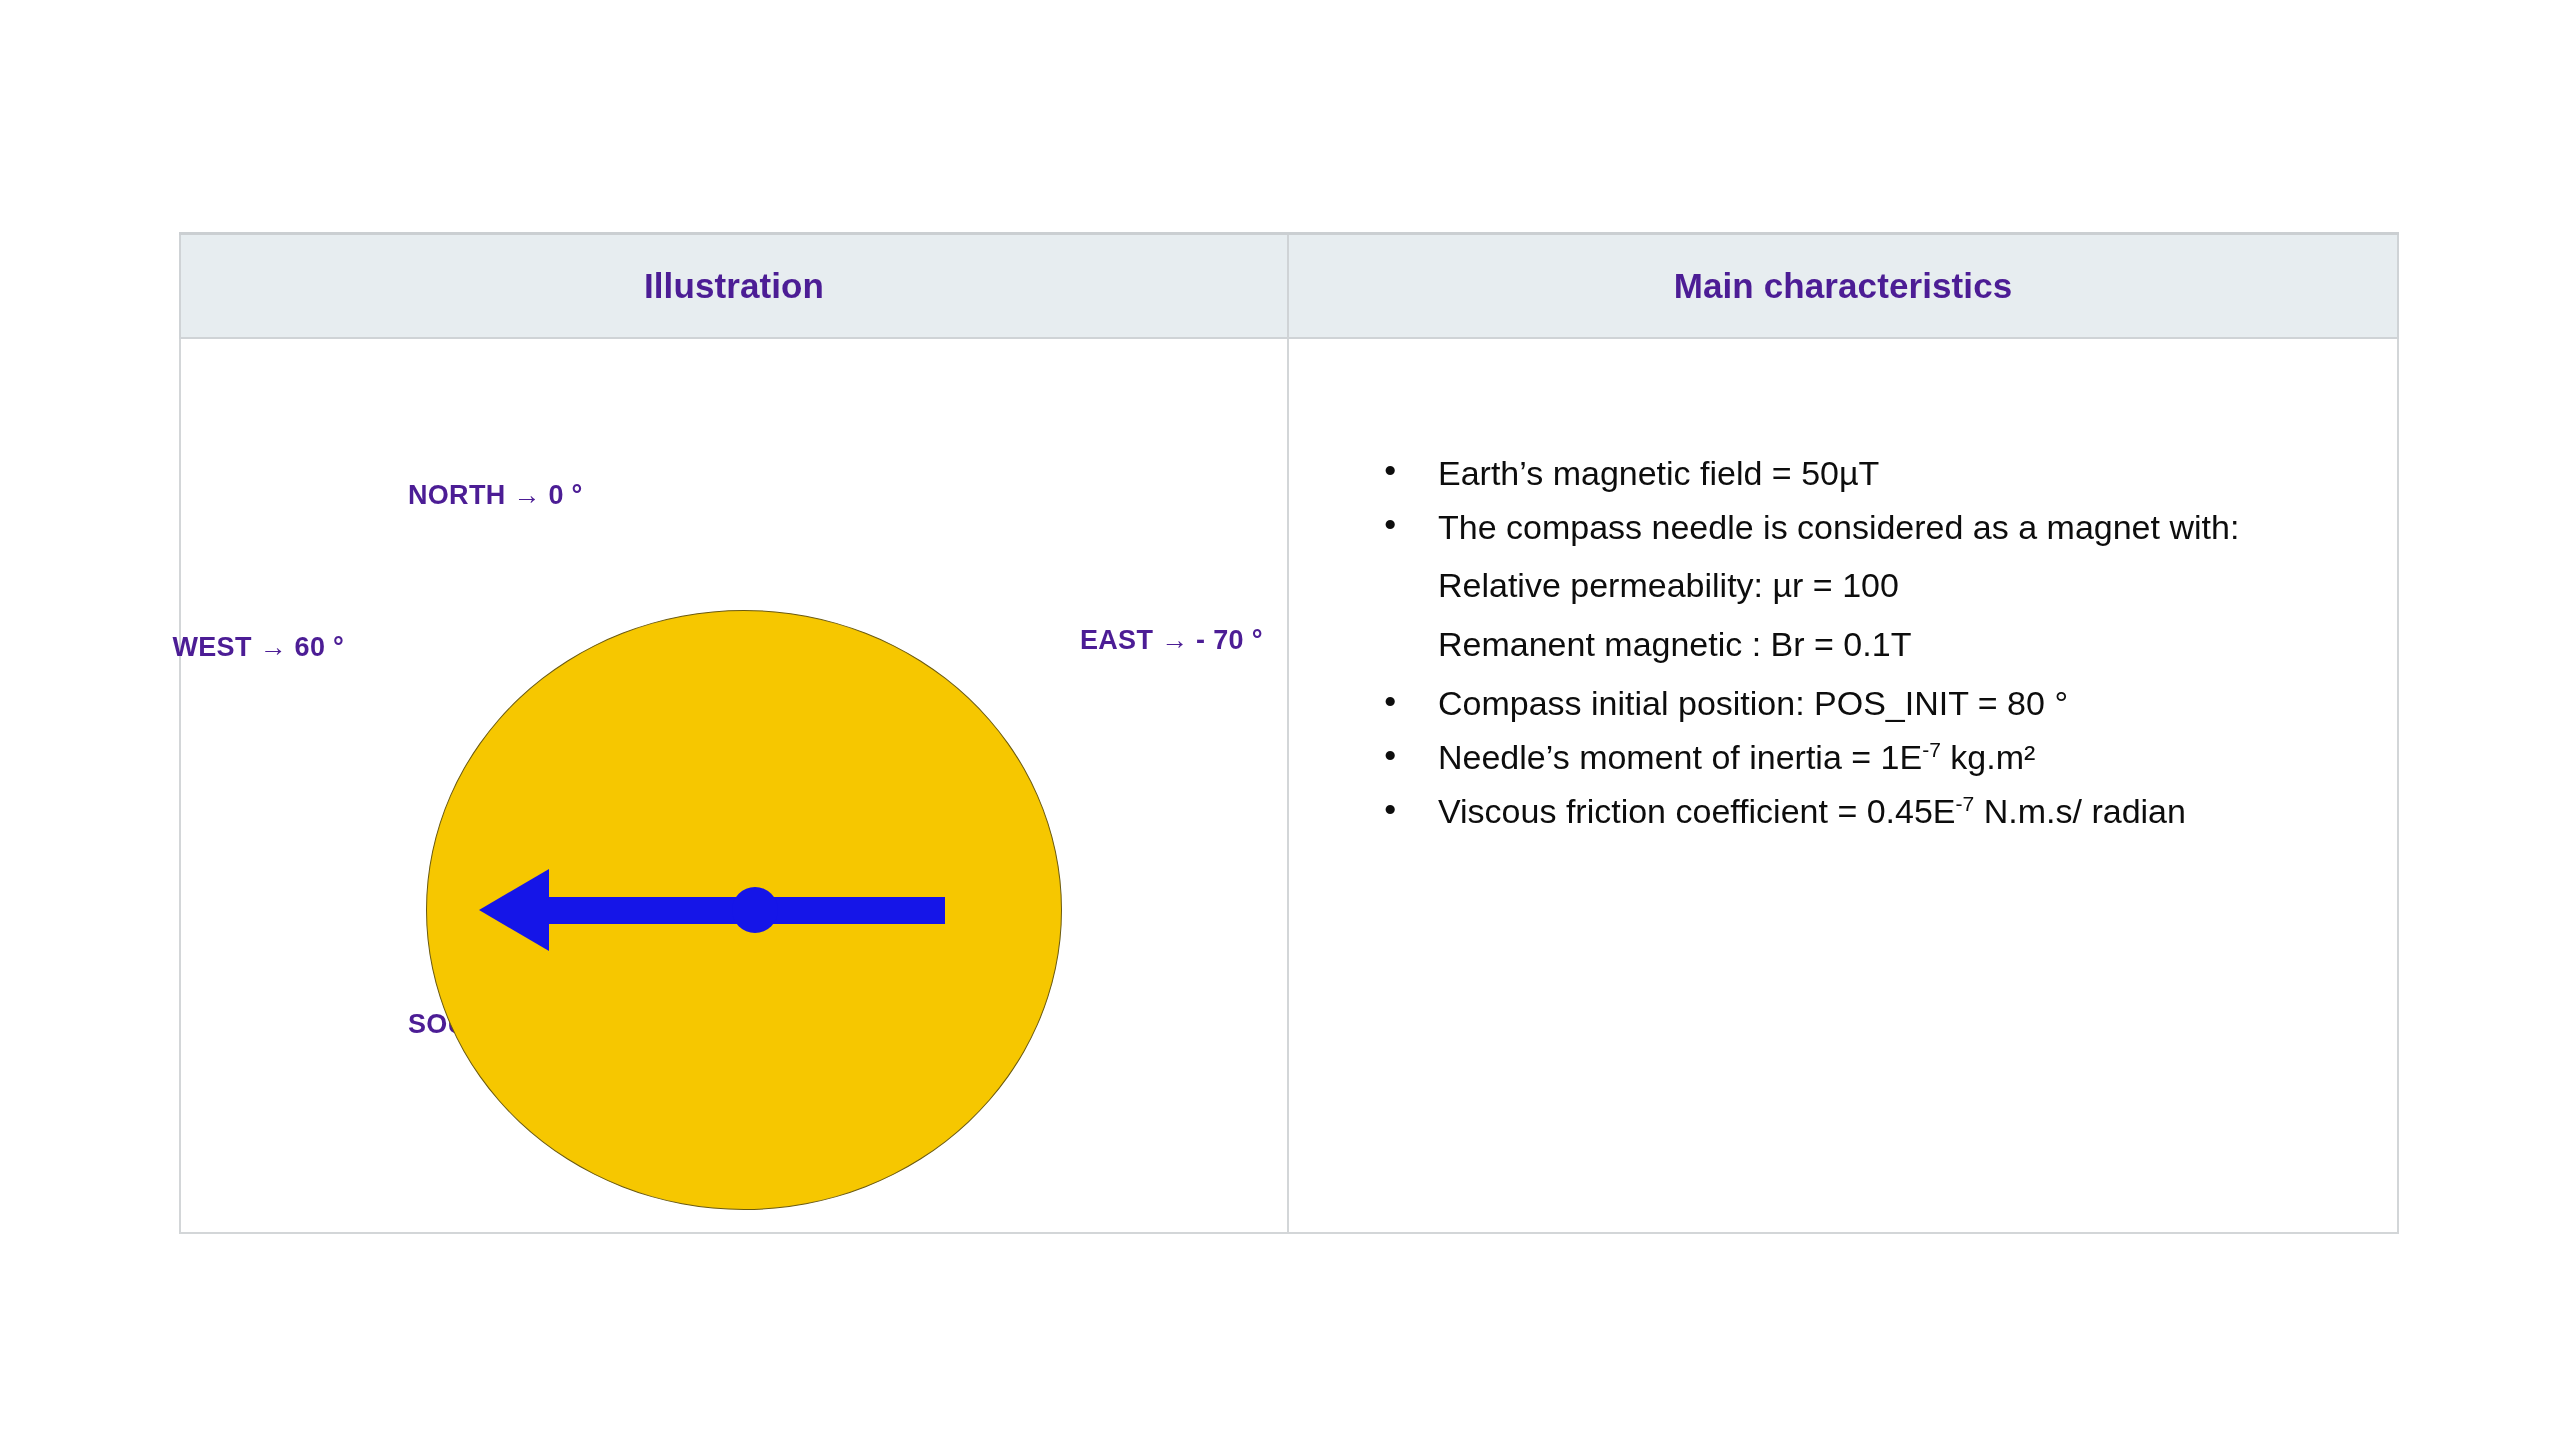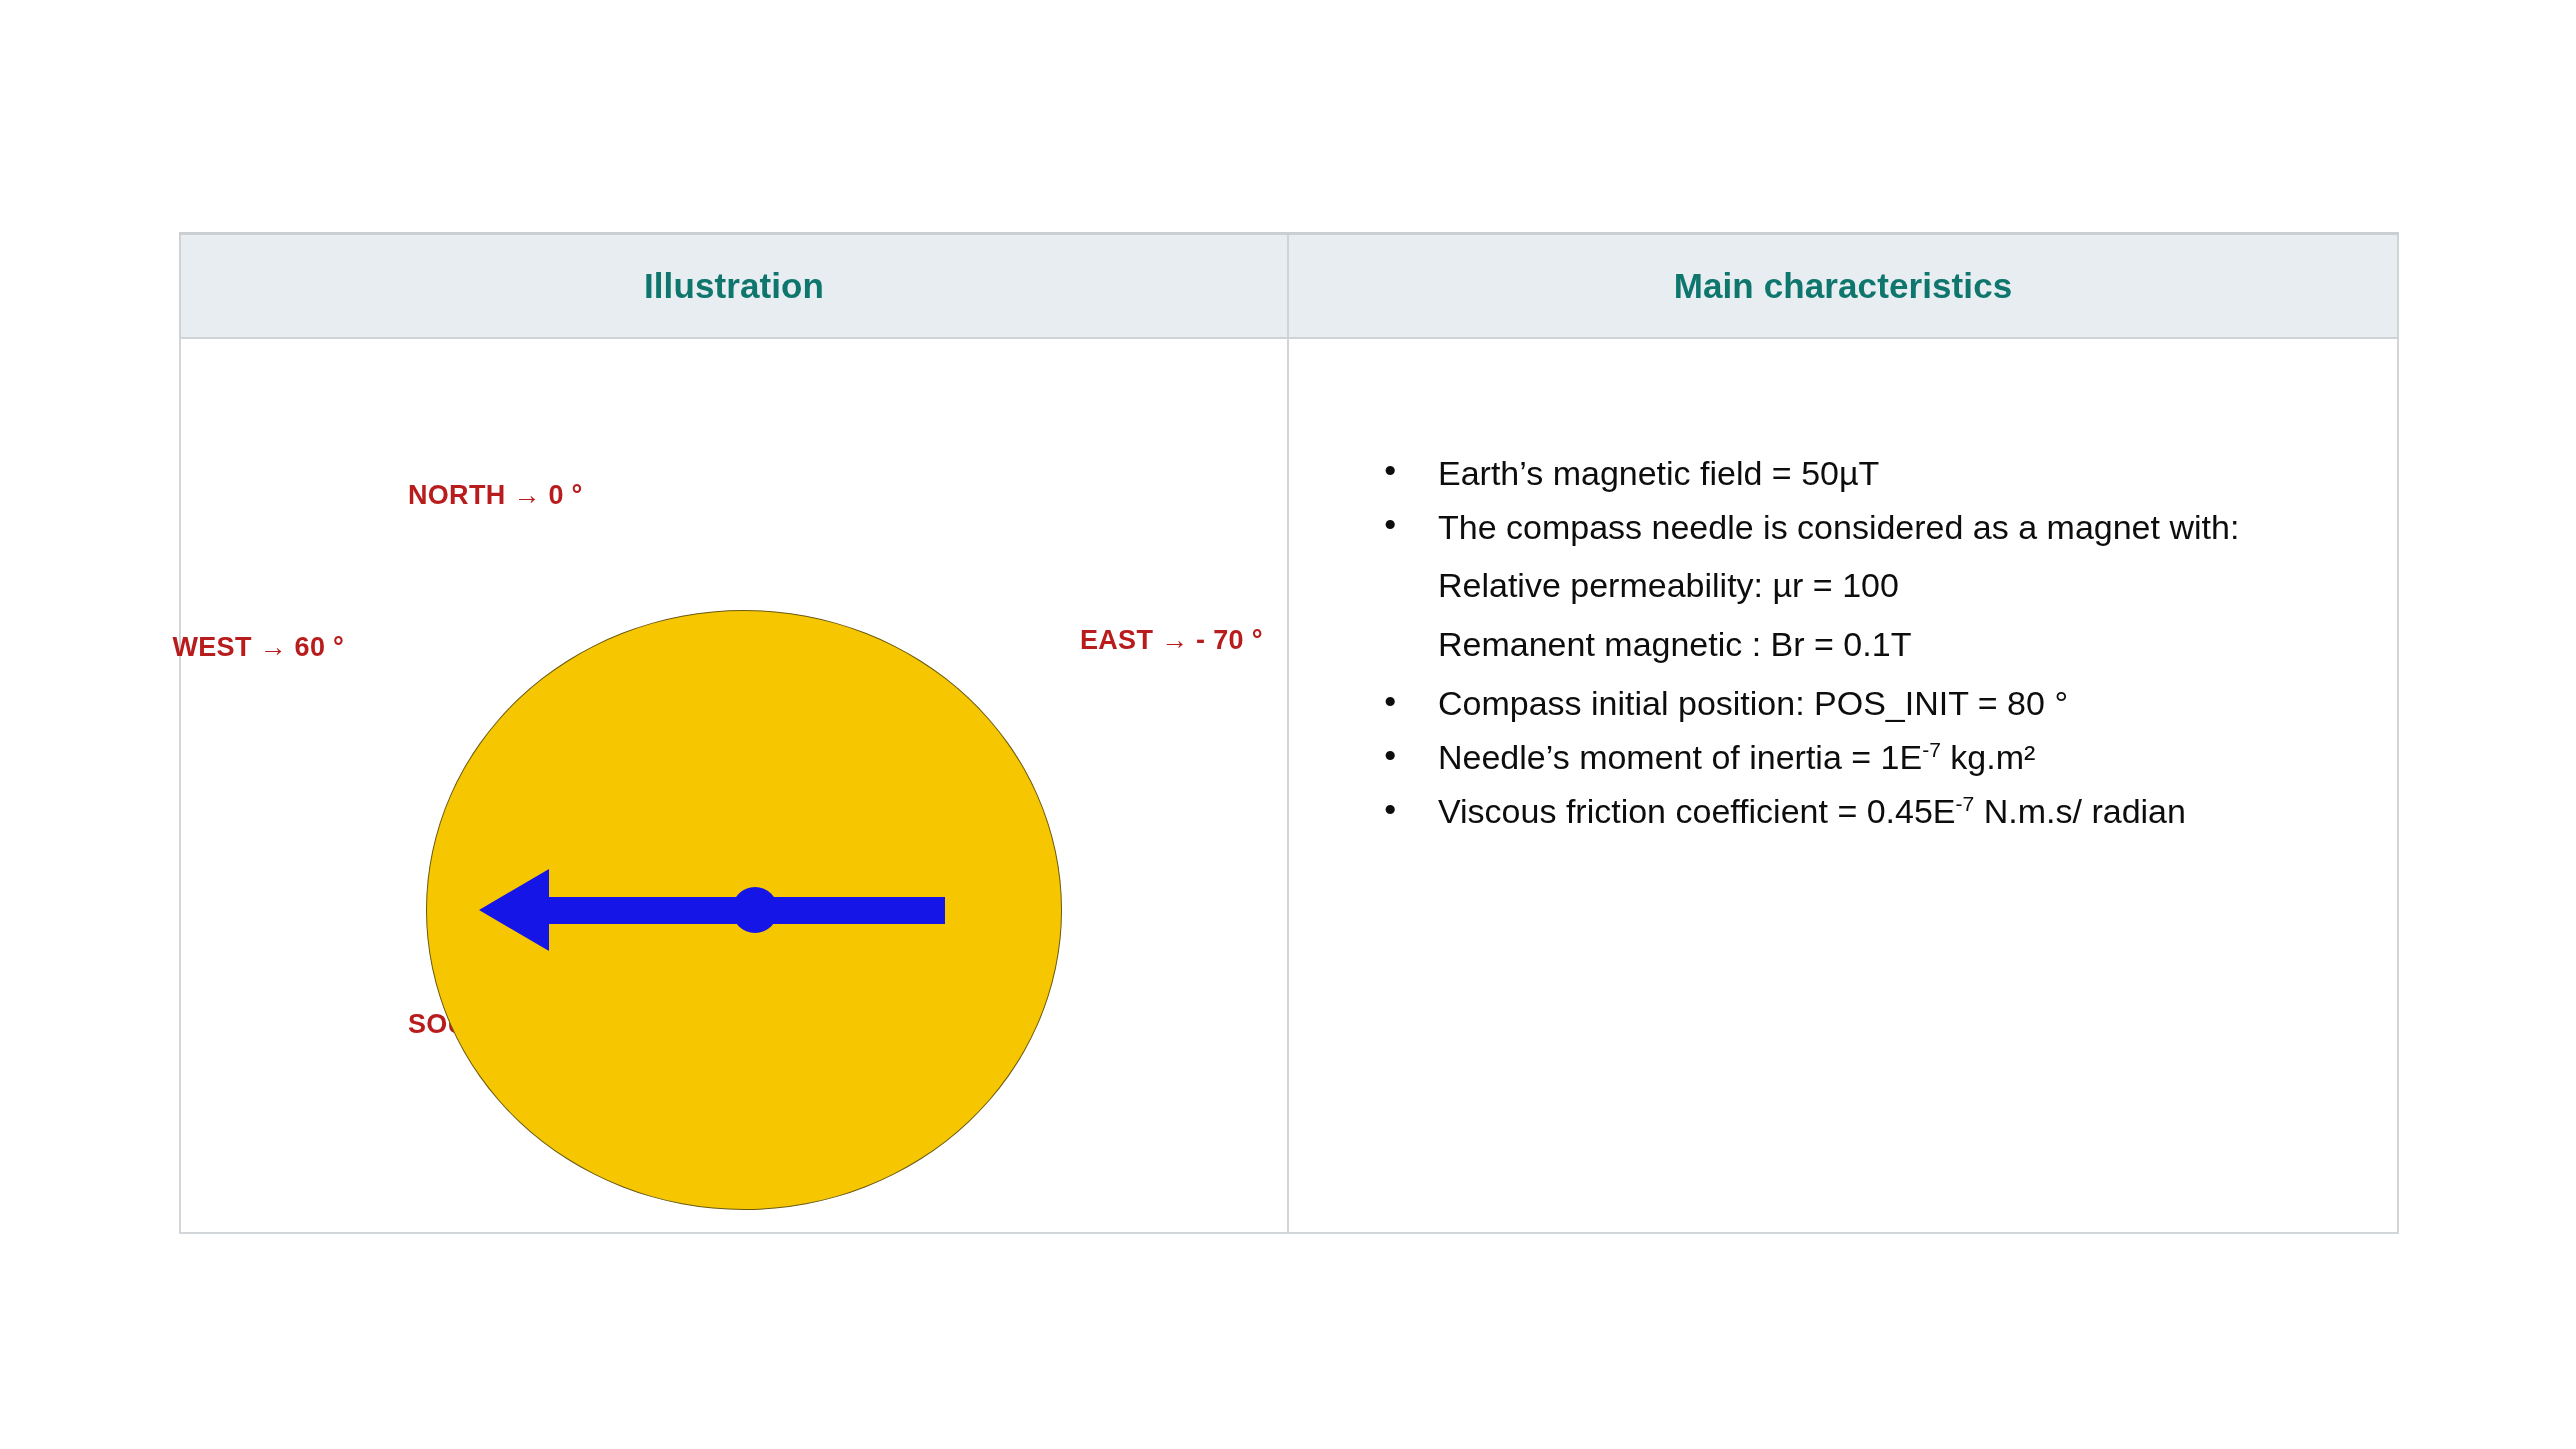--- a/index.html
+++ b/index.html
@@ -35,21 +35,21 @@
     border: 2.4px solid #cfd3d6;
     border-top: 3.6px solid #cbcfd2;
     height: 104px;
     vertical-align: middle;
     text-align: center;
     padding: 0;
   }
   .header-label {
     font-size: 35px;
     font-weight: bold;
-    color: #0f766e;
+    color: #4c1d95;
     letter-spacing: 0.1px;
   }
 
   tbody td {
     background: #ffffff;
     border: 2.4px solid #d3d6d8;
     vertical-align: top;
     padding: 0;
     position: relative;
   }
@@ -64,21 +64,21 @@
     width: 1106px;
     height: 892px;
     background: #ffffff;
   }
 
   .dir-label {
     position: absolute;
     font-family: "Liberation Sans", sans-serif;
     font-size: 27px;
     font-weight: bold;
-    color: #b91c1c;
+    color: #4c1d95;
     white-space: nowrap;
     letter-spacing: 0.3px;
   }
   .dir-north { left: 227px; top: 141px; }
   .dir-west  { left: -8.5px;  top: 293px; }
   .dir-east  { left: 899px; top: 286px; }
   .dir-south { left: 227px; top: 670px; }
 
   .compass-disc {
     position: absolute;

